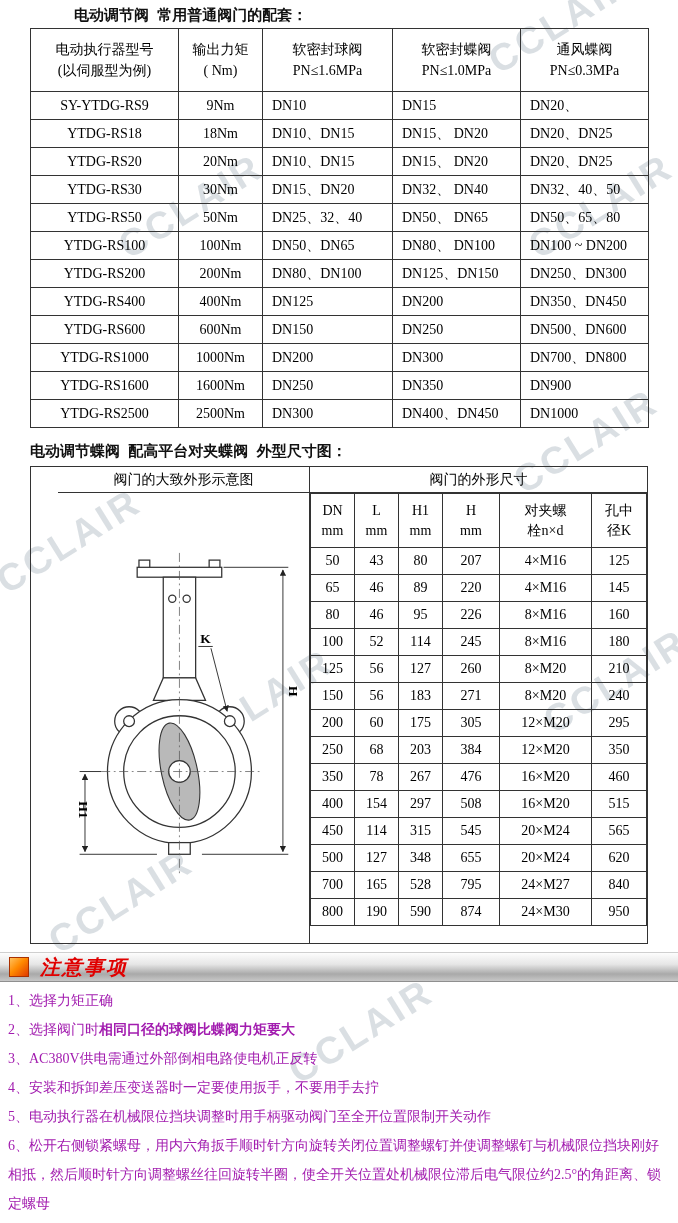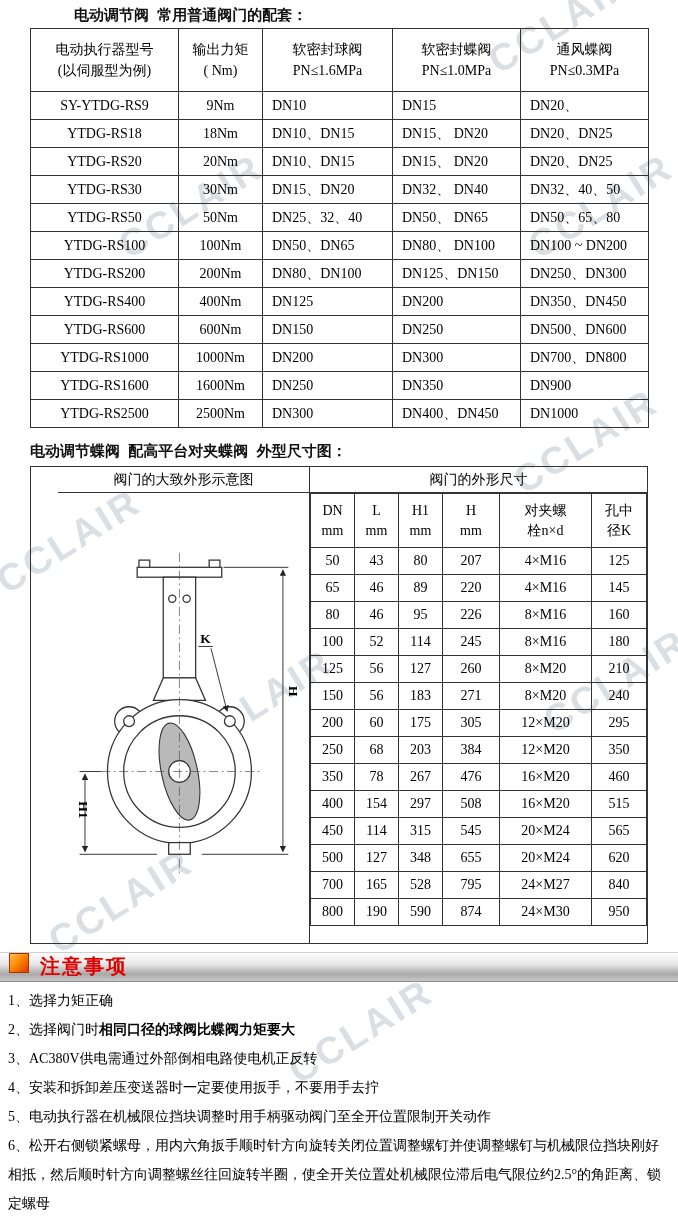--- a/index.html
+++ b/index.html
@@ -48,33 +48,33 @@
   .pt { fill:#ffffff; stroke:#333; stroke-width:1.4; }
   .disc { fill:#b9b9b9; stroke:#333; stroke-width:1.2; }
   .cl { stroke:#555; stroke-width:0.8; stroke-dasharray:10 4 2 4; fill:none; }
   .dim { stroke:#222; stroke-width:1; fill:none; }
   .dtxt { font-size:15px; font-family:"Liberation Serif",serif; fill:#000; font-weight:bold; }
   
   .notes-bar {
     position:absolute; left:0; top:952px; width:678px; height:30px; z-index:1;
     background:linear-gradient(180deg,#fdfdfd 0%,#e6e6e6 40%,#a9a9a9 75%,#c7c7c7 100%);
     border-top:1px solid #cfcfcf; border-bottom:1px solid #8f8f8f;
-    display:flex; align-items:flex-start; box-sizing:border-box;
+    display:flex; align-items:center; box-sizing:border-box;font-style:italic;
   }
   .notes-icon {
     width:20px; height:20px; margin-left:9px;
     background:linear-gradient(135deg,#ffc25e 0%,#ff8a00 45%,#e03a00 100%);
     border:1px solid #a93000; box-sizing:border-box;
   }
   .notes-title {
     margin-left:11px; color:#e00000; font-size:20px; font-weight:bold;
     font-family:"Liberation Sans","DejaVu Sans",sans-serif; letter-spacing:2px;
   }
   
-  .notes { position:absolute; left:8px; top:986px; width:664px; z-index:1; font-size:14px; line-height:29px; color:#000000; }
+  .notes { position:absolute; left:8px; top:986px; width:664px; z-index:1; font-size:14px; line-height:29px; color:#a21caf; }
   .note-bold { font-weight:bold; }
 </style>
 </head>
 <body>
 
 <div class="page">
 
   <div class="wm" style="left:480px; top:0px;">CCLAIR</div>
   <div class="wm" style="left:110px; top:185px;">CCLAIR</div>
   <div class="wm" style="left:520px; top:185px;">CCLAIR</div>

